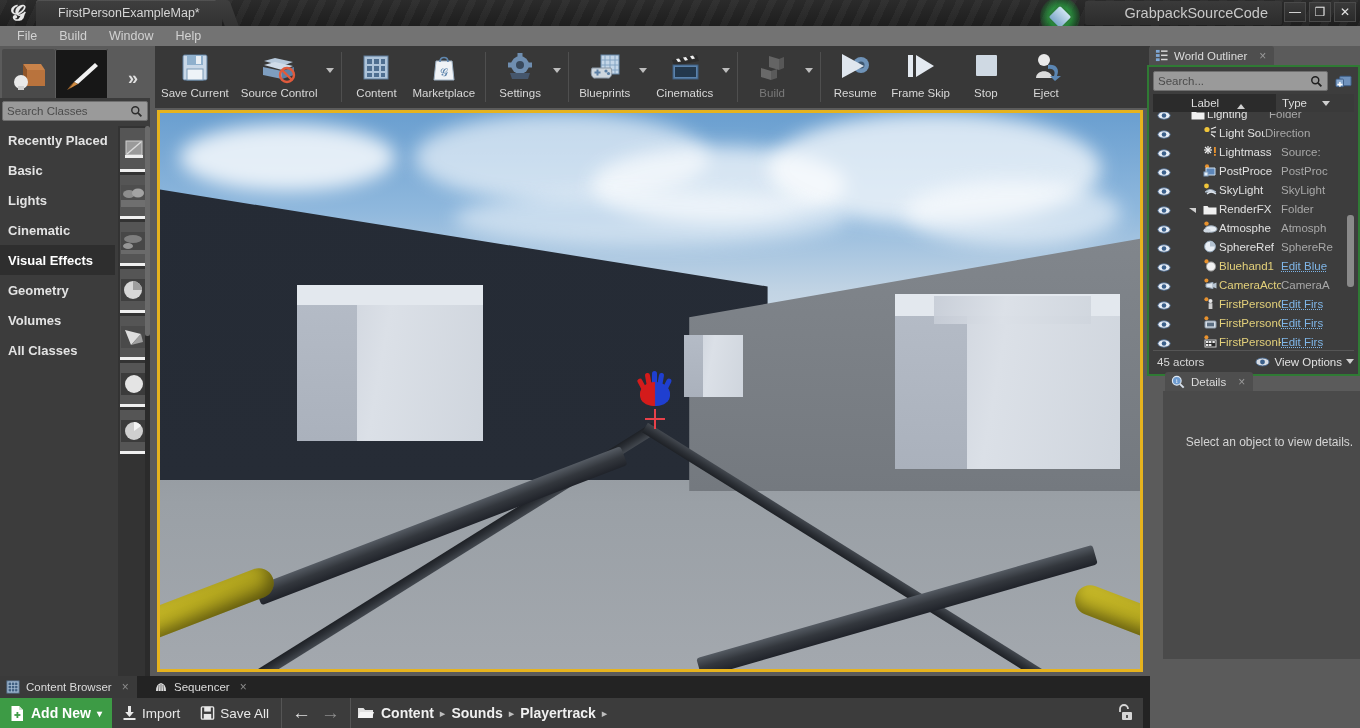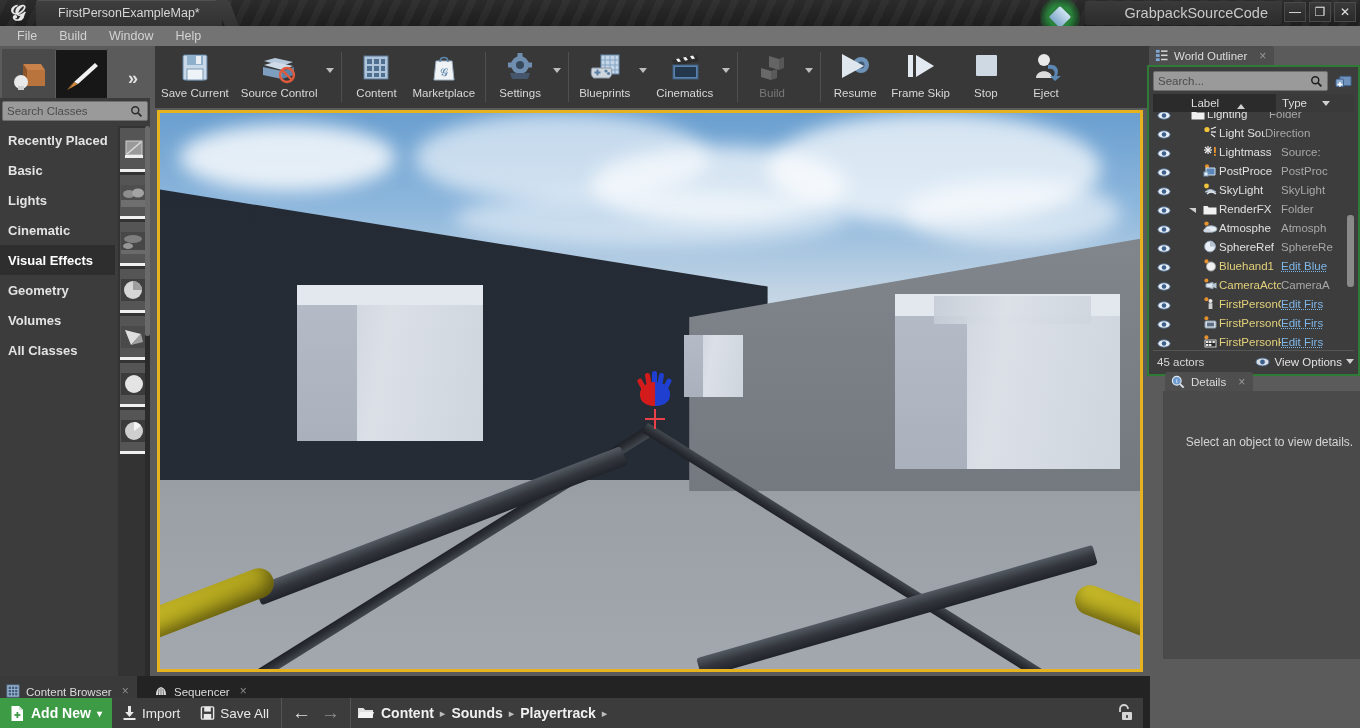--- a/index.html
+++ b/index.html
@@ -289,21 +289,21 @@
     text-align: center; color: #d4d4d4; font-size: 12px;
   }
 
   
   .cb-tabs {
     position: absolute; left: 0; top: 676px; width: 1143px; height: 22px;
     background: #232323;
   }
   .cb-tab {
     position: absolute; top: 0; height: 22px; padding: 0 8px 0 6px;
-    display: flex; align-items: flex-end; gap: 6px;
+    display: flex; align-items: center; gap: 6px;
   }
   .cb-tab.active { background: #3a3a3a; }
   .cb-tab .t { color: #dcdcdc; font-size: 11.5px; }
   .cb-tab .x { color: #8c8c8c; font-size: 12px; margin-left: 4px; }
   .cb-bar {
     position: absolute; left: 0; top: 698px; width: 1143px; height: 30px;
     background: #3c3c3c; display: flex; align-items: center;
   }
   .addnew {
     height: 30px; padding: 0 10px; background: #3d9b45;

